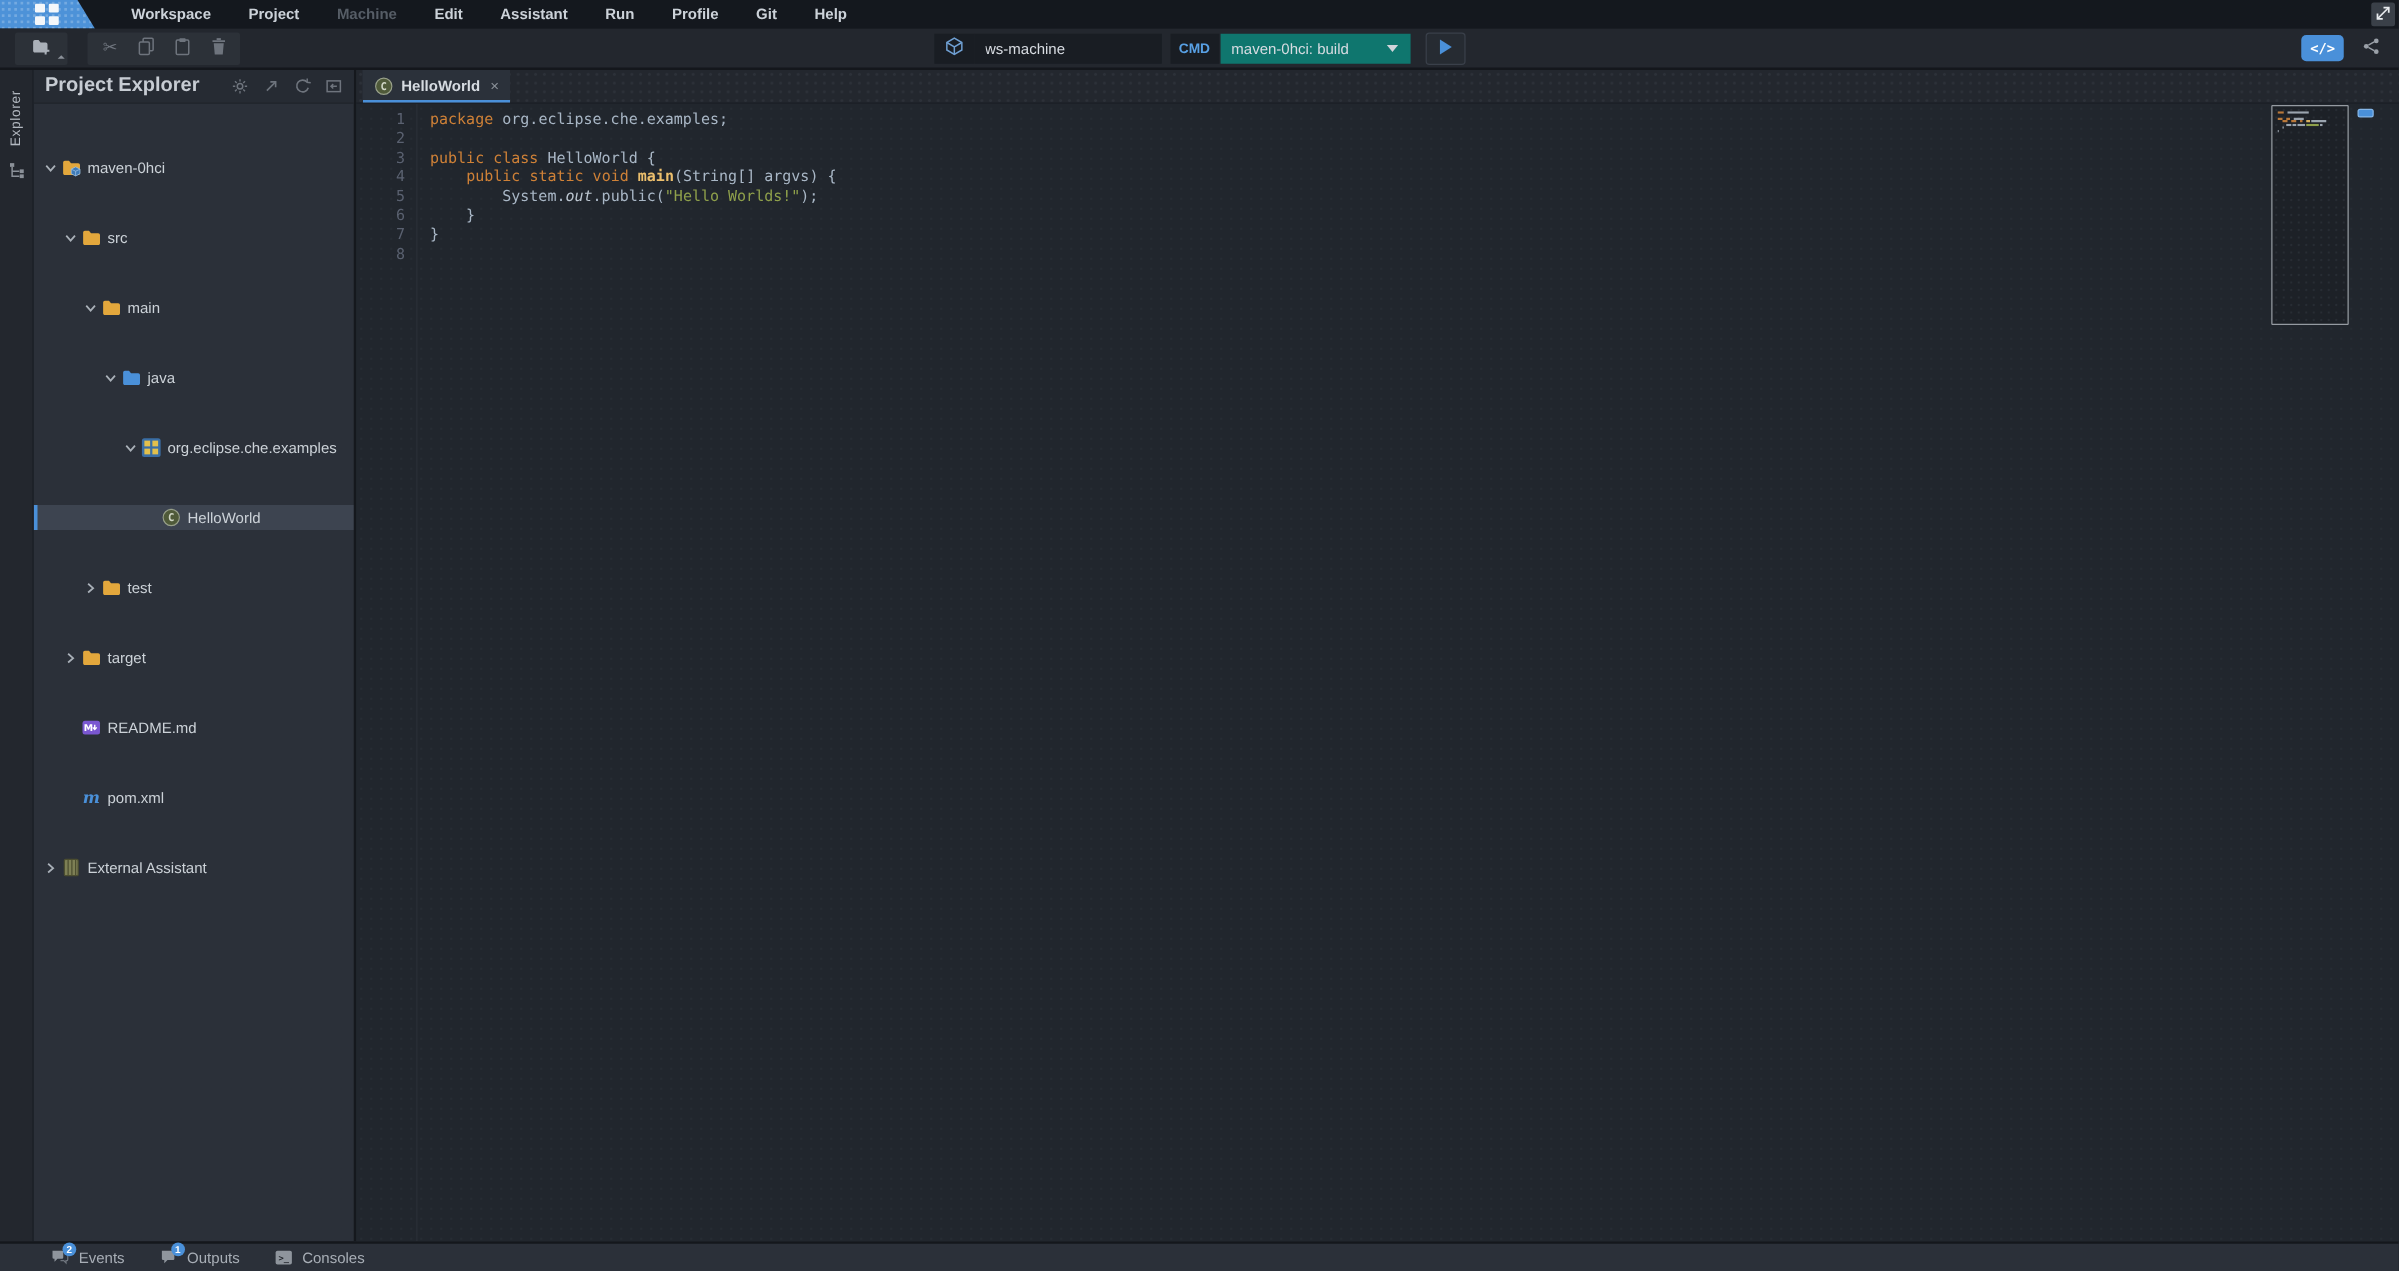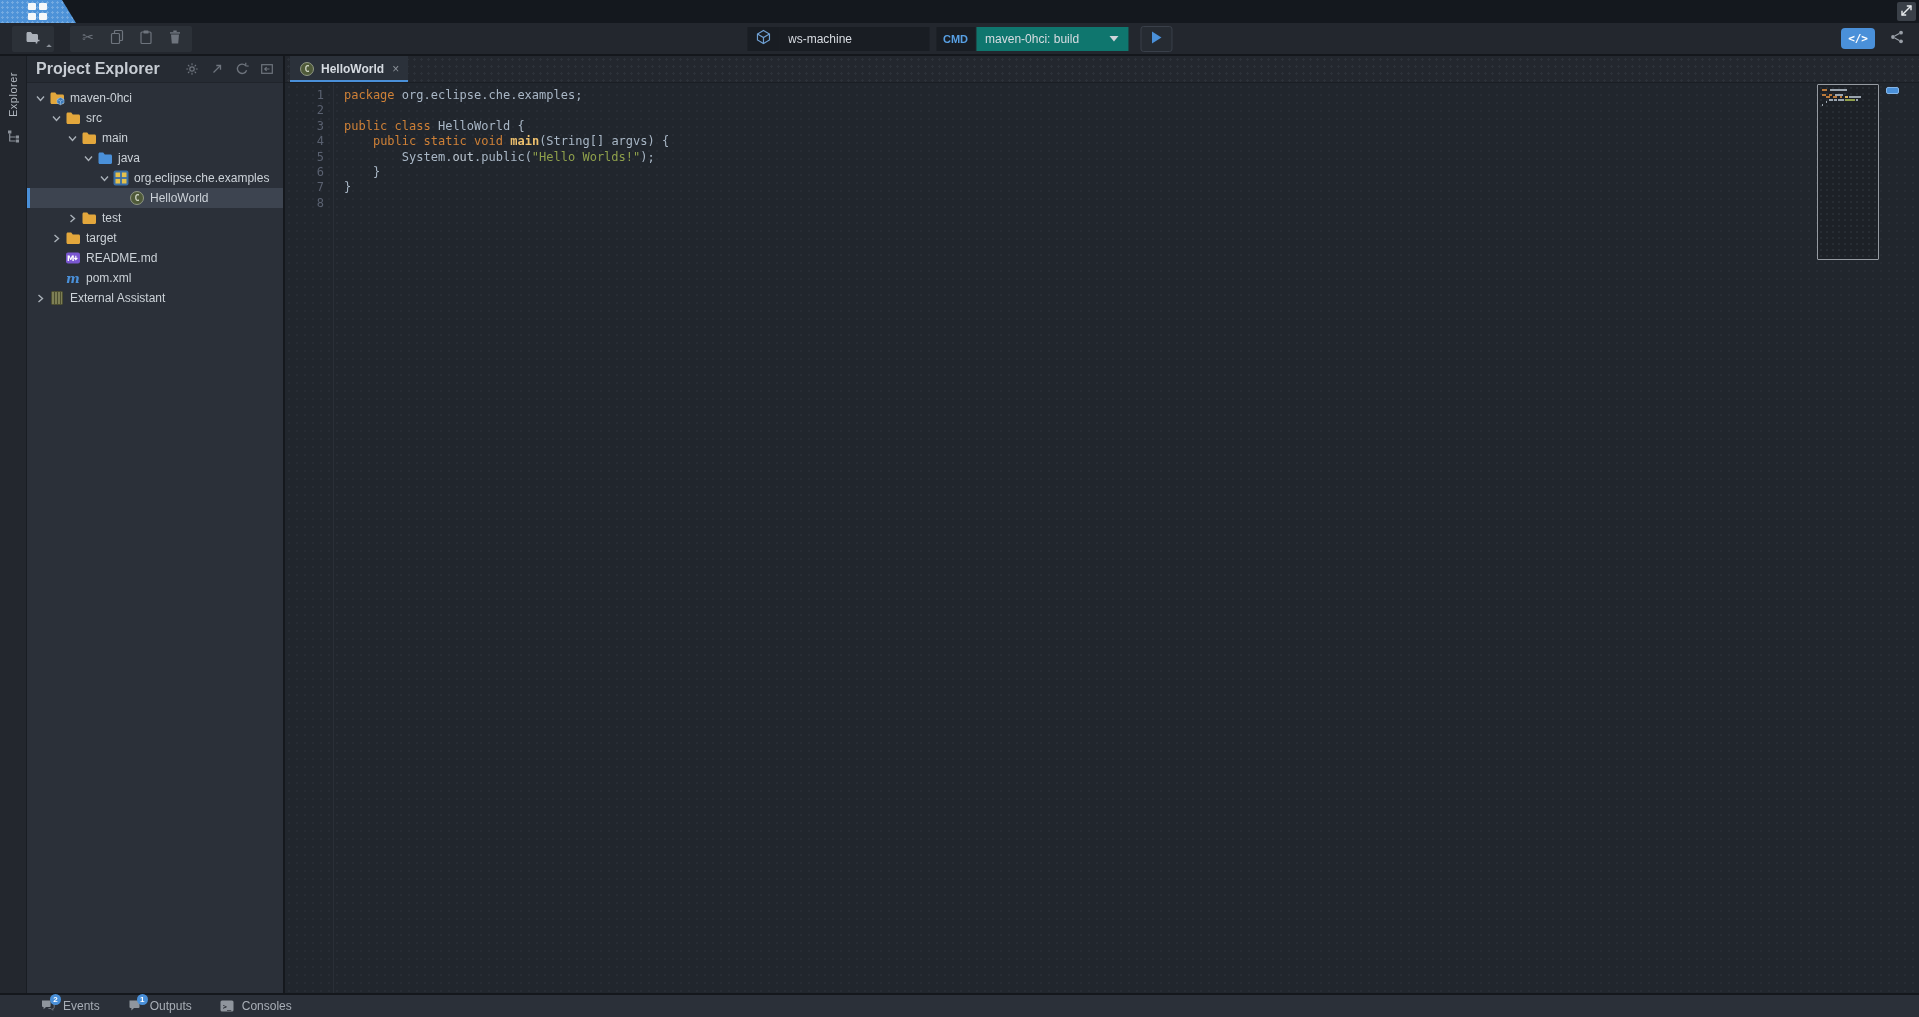--- a/index.html
+++ b/index.html
@@ -61,21 +61,21 @@
 
   .sidebar { width:258px; background:#2b3039; border-right:2px solid #15181d; display:flex;
     flex-direction:column; }
   .side-header { height:27px; flex:0 0 auto; background:#262b33; border-bottom:1px solid #20242b;
     display:flex; align-items:center; padding:0 9px; }
   .side-title { font-size:16px; font-weight:bold; color:#c7ccd3; }
   .side-actions { margin-left:auto; display:flex; align-items:center; gap:11px; }
   .side-actions .hicon { width:14px; height:14px; display:inline-flex; cursor:pointer; }
   .tree { flex:1; padding-top:5px; overflow:hidden; }
   .tree-row { display:flex; align-items:center; height:20px; border-left:3px solid transparent;
-    font-size:12px; color:#ccd2d8; cursor:pointer; white-space:nowrap; }
+    font-size:12px; color:#ccd2d8; cursor:pointer; white-space:nowrap;margin-top:36px; }
   .tree-row.selected { background:#3d4450; border-left-color:#4a90d9; }
   .chev { width:13px; display:inline-flex; justify-content:center; flex:0 0 auto; }
   .chev svg { transition:none; }
   .chev.open svg { transform:rotate(90deg); }
   .ticon { width:16px; height:16px; margin:0 5px 0 2px; display:inline-flex; flex:0 0 auto; }
 
   
   .editor-col { flex:1; display:flex; flex-direction:column; min-width:0; }
   .tabbar { height:27px; flex:0 0 auto; background-color:#23272e; display:flex; align-items:stretch;
     padding-left:5px; border-bottom:1px solid #1a1e24;
@@ -95,21 +95,21 @@
   .gutter { width:49px; flex:0 0 auto; padding-top:5px; text-align:right; padding-right:9px;
     border-right:1px solid #2a2f37; }
   .gline { height:15.4px; line-height:15.4px; font-family:"DejaVu Sans Mono",monospace;
     font-size:12px; color:#5a6170; }
   .code { flex:1; padding:5px 0 0 10px; overflow:hidden; }
   .cline { height:15.4px; line-height:15.4px; font-family:"DejaVu Sans Mono",monospace;
     font-size:12px; white-space:pre; color:#a9b7c6; }
   .tk-kw  { color:#cf8137; }
   .tk-fn  { color:#ecbf6d; font-weight:bold; }
   .tk-str { color:#8fa04b; }
-  .tk-it  { color:#bcc6d0; }
+  .tk-it  { color:#bcc6d0; font-style:italic; }
   .tk-pl  { color:#a9b7c6; }
 
   .minimap { position:absolute; top:1px; right:40px; width:62px; height:176px;
     border:1px solid #959aa1; border-radius:1px; background-color:#1d2127;
     background-image:radial-gradient(rgba(120,130,145,0.12) 1px, transparent 1.2px);
     background-size:6px 6px; padding:4px 4px; }
   .mrow { height:1.6px; margin-bottom:0.9px; white-space:nowrap; overflow:hidden; }
   .mseg { display:inline-block; height:1.6px; vertical-align:top; margin-right:1px; }
   .overview-marker { position:absolute; top:4px; right:20px; width:13px; height:7px;
     background:#4a90d9; border:1px solid #85b6e8; border-radius:2px; }
@@ -136,20 +136,31 @@
 
   <header class="menubar">
     <div class="logo">
       <div class="logo-grid">
         <div class="sq"></div>
           <div class="sq"></div>
           <div class="sq"></div>
           <div class="sq"></div>
       </div>
     </div>
+    <nav class="menu-items" id="menu-items">
+        <div class="menu-item">Workspace</div>
+        <div class="menu-item">Project</div>
+        <div class="menu-item disabled">Machine</div>
+        <div class="menu-item">Edit</div>
+        <div class="menu-item">Assistant</div>
+        <div class="menu-item">Run</div>
+        <div class="menu-item">Profile</div>
+        <div class="menu-item">Git</div>
+        <div class="menu-item">Help</div>
+      </nav>
     <button class="expand-btn">
       <span><svg width="15" height="15" viewBox="0 0 15 15">
             <path d="M3 12 L12 3" stroke="#e8ebee" stroke-width="1.4"></path>
             <path d="M7.8 3 H12 V7.2" fill="none" stroke="#e8ebee" stroke-width="1.4"></path>
             <path d="M3 7.8 V12 H7.2" fill="none" stroke="#e8ebee" stroke-width="1.4"></path>
           </svg></span>
     </button>
   </header>
 
   <div class="toolbar">

